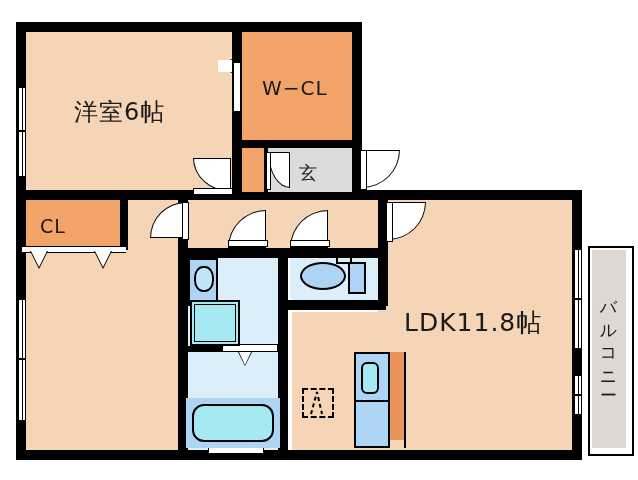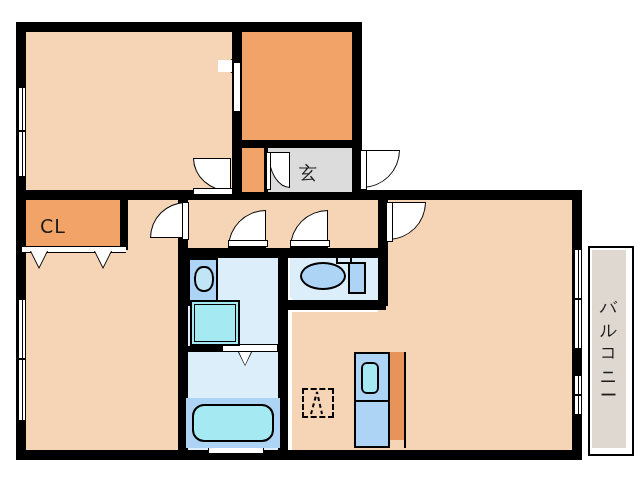--- a/index.html
+++ b/index.html
@@ -200,23 +200,26 @@
   <div class="wall" style="left:404px; top:352px; width:2px; height:96px;"></div>
 
   <div class="dashbox" style="left:302px; top:388px; width:32px; height:30px;"></div>
   <div style="position:absolute; left:302px; top:386px; width:32px; height:30px;
               overflow:hidden;">
     <svg width="32" height="30" viewBox="0 0 32 30">
       <path d="M9 28 L15 6 L20 28" fill="none" stroke="#000" stroke-width="2" stroke-dasharray="4 3"></path>
     </svg>
   </div>
 
-
+  <div class="room-label" style="left:74px; top:96px; font-size:24px; letter-spacing:1px;">洋室6帖</div>
+
+  <div class="room-label" style="left:262px; top:76px; font-size:20px; letter-spacing:1px;">W−CL</div>
 
   <div class="room-label" style="left:299px; top:161px; font-size:18px;">玄</div>
 
   <div class="room-label" style="left:40px; top:215px; font-size:19px; letter-spacing:1px;">CL</div>
 
 
+  <div class="room-label" style="left:404px; top:306px; font-size:25px; letter-spacing:1px;">LDK11.8帖</div>
 
   <div class="vlabel" style="left:598px; top:288px; font-size:17px;">バルコニー</div>
 
 </div>
 
 </body></html>

